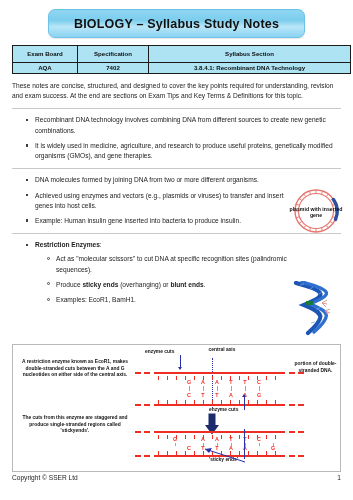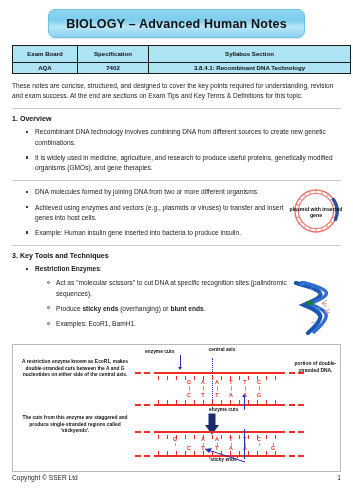--- a/index.html
+++ b/index.html
@@ -121,21 +121,21 @@
     font-size:6.6px;color:#1c1c1c;
   }
 </style>
 </head>
 <body>
 
 <div class="page">
 
   <div class="banner-wrap">
     <div class="banner">
-      <span class="banner-title">BIOLOGY – Advanced Human Notes</span>
+      <span class="banner-title">BIOLOGY – Syllabus Study Notes</span>
     </div>
   </div>
 
   <table class="spec">
     <tbody>
         <tr class="hdr">
       <td class="c1">Exam Board</td>
       <td class="c2">Specification</td>
       <td class="c3">Syllabus Section</td>
     </tr>
@@ -144,37 +144,35 @@
       <td class="c2">7402</td>
       <td class="c3">3.8.4.1: Recombinant DNA Technology</td>
     </tr>
   </tbody>
     </table>
 
   <p class="intro">These notes are concise, structured, and designed to cover the key points required for understanding, revision and exam success. At the end are sections on Exam Tips and Key Terms &amp; Definitions for this topic.</p>
 
   <hr class="rule">
 
-  <h2 class="sect">1. Overview</h2>
   <ul class="lv1">
     <li>Recombinant DNA technology involves combining DNA from different sources to create new genetic combinations.</li>
     <li>It is widely used in medicine, agriculture, and research to produce useful proteins, genetically modified organisms (GMOs), and gene therapies.</li>
   </ul>
 
   <hr class="rule">
 
   <ul class="lv1">
     <li class="w-narrow">DNA molecules formed by joining DNA from two or more different organisms.</li>
     <li class="w-narrow">Achieved using enzymes and vectors (e.g., plasmids or viruses) to transfer and insert genes into host cells.</li>
     <li>Example: Human insulin gene inserted into bacteria to produce insulin.</li>
   </ul>
 
   <hr class="rule">
 
-  <h2 class="sect">3. Key Tools and Techniques</h2>
   <ul class="lv1">
     <li>
       <b>Restriction Enzymes</b><span>:</span>
       <ul class="lv2">
         <li class="w-narrow">Act as "molecular scissors" to cut DNA at specific recognition sites (palindromic sequences).</li>
         <li><span>Produce </span><b>sticky ends</b><span> (overhanging) or </span><b>blunt ends</b><span>.</span></li>
         <li>Examples: EcoR1, BamH1.</li>
       </ul>
     </li>
   </ul>

